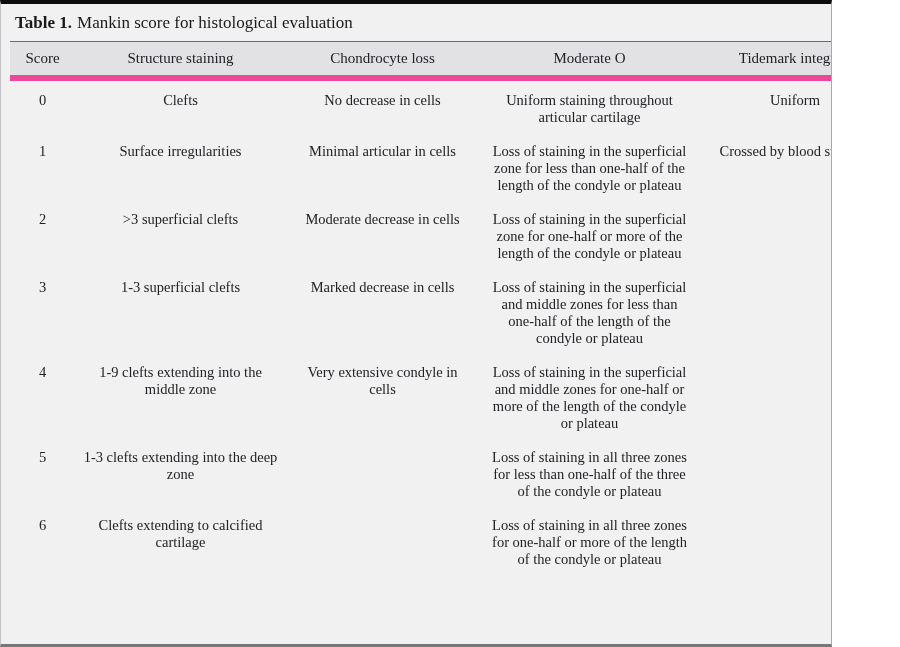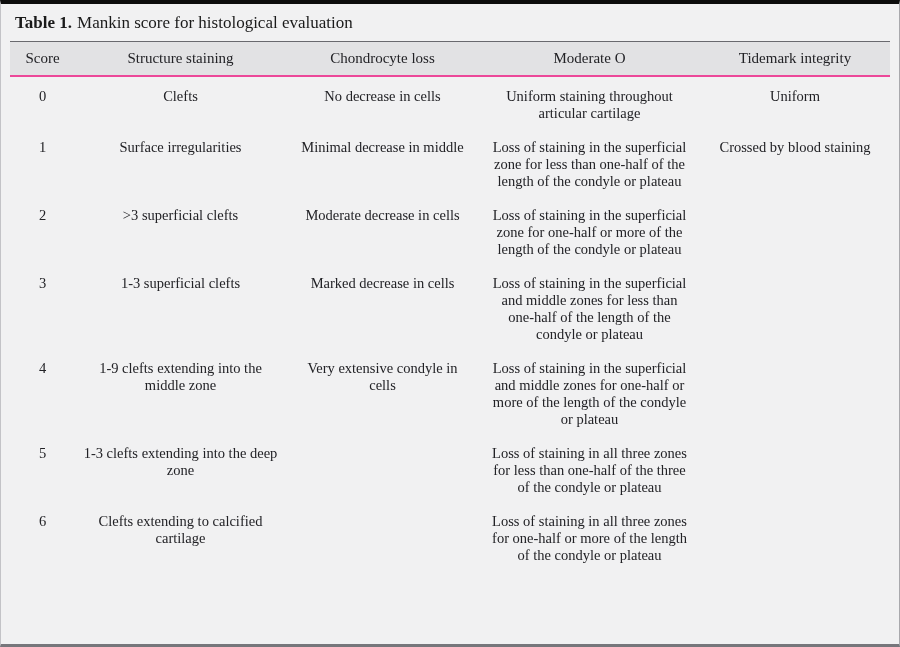--- a/index.html
+++ b/index.html
@@ -3,21 +3,21 @@
 <meta charset="utf-8">
 <style>
   html, body {
     margin: 0;
     padding: 0;
     background: #ffffff;
     font-family: "Liberation Serif", "DejaVu Serif", serif;
   }
   .frame {
     box-sizing: border-box;
-    width: 900px;
+    width: 832px;
     height: 647px;
     background: #f1f1f2;
     border-top: 4px solid #0c0c0c;
     border-left: 1px solid #c3c3c7;
     border-right: 1px solid #a9a9ad;
     border-bottom: 3px solid #76767b;
     overflow: hidden;
     position: relative;
   }
   .title-bar {
@@ -36,21 +36,21 @@
     color: #222226;
   }
   .mankin-table col.c-score     { width: 65px; }
   .mankin-table col.c-structure { width: 211px; }
   .mankin-table col.c-chondro   { width: 193px; }
   .mankin-table col.c-safranin  { width: 221px; }
   .mankin-table col.c-tidemark  { width: 190px; }
   .mankin-table thead th {
     background: #e2e2e4;
     border-top: 1px solid #69696e;
-    border-bottom: 2px solid #ec4899;
+    border-bottom: 6px solid #ec4899;
     font-weight: normal;
     font-size: 15px;
     padding: 8px 4px;
     text-align: center;
   }
   .mankin-table tbody td {
     font-size: 14.5px;
     line-height: 17px;
     text-align: center;
     vertical-align: top;
@@ -88,21 +88,21 @@
         <tr>
       <td>0</td>
       <td>Clefts</td>
       <td>No decrease in cells</td>
       <td>Uniform staining throughout articular cartilage</td>
       <td>Uniform</td>
     </tr>
         <tr>
       <td>1</td>
       <td>Surface irregularities</td>
-      <td>Minimal decrease in middle</td>
+      <td>Minimal articular in cells</td>
       <td>Loss of staining in the superficial zone for less than one-half of the length of the condyle or plateau</td>
       <td>Crossed by blood staining</td>
     </tr>
         <tr>
       <td>2</td>
       <td>&gt;3 superficial clefts</td>
       <td>Moderate decrease in cells</td>
       <td>Loss of staining in the superficial zone for one-half or more of the length of the condyle or plateau</td>
       <td></td>
     </tr>

